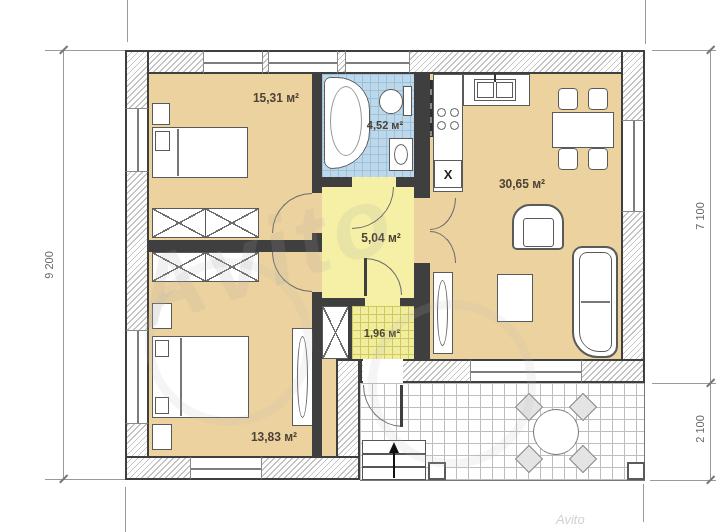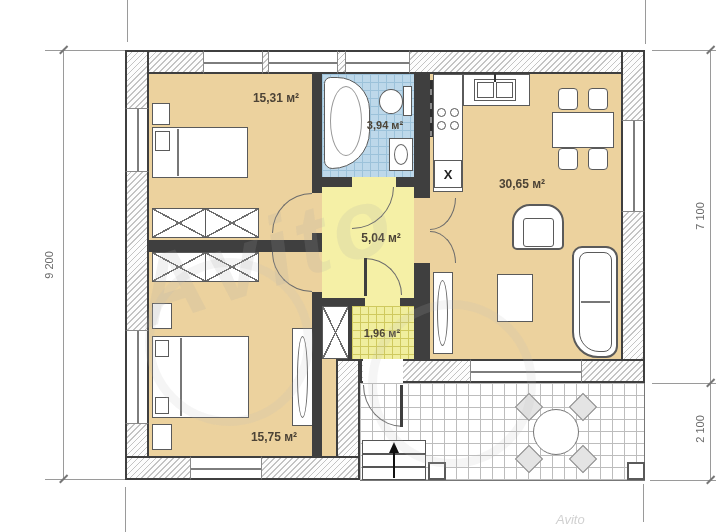--- a/index.html
+++ b/index.html
@@ -219,24 +219,24 @@
   <div class="arc arc-bl" style="left:272px;top:252px;width:40px;height:40px;"></div>
   <div class="arc arc-br" style="left:352px;top:187px;width:42px;height:42px;"></div>
   <div class="arc arc-tr" style="left:365px;top:258px;width:37px;height:37px;"></div>
   <div class="leaf" style="left:364px;top:258px;width:3px;height:38px;"></div>
   <div class="arc arc-br" style="left:430px;top:198px;width:26px;height:32px;"></div>
   <div class="arc arc-tr" style="left:430px;top:231px;width:26px;height:32px;"></div>
   <div class="arc arc-bl" style="left:363px;top:385px;width:40px;height:42px;"></div>
   <div class="leaf" style="left:400px;top:385px;width:3px;height:42px;"></div>
 
   <div class="rlabel" style="left:226px;top:91px;width:100px;">15,31 м²</div>
-  <div class="rlabel small" style="left:345px;top:119px;width:80px;">3,94 м²</div>
+  <div class="rlabel small" style="left:345px;top:119px;width:80px;">4,52 м²</div>
   <div class="rlabel" style="left:341px;top:231px;width:80px;">5,04 м²</div>
   <div class="rlabel small" style="left:342px;top:327px;width:80px;">1,96 м²</div>
-  <div class="rlabel" style="left:224px;top:430px;width:100px;">15,75 м²</div>
+  <div class="rlabel" style="left:224px;top:430px;width:100px;">13,83 м²</div>
   <div class="rlabel" style="left:472px;top:177px;width:100px;">30,65 м²</div>
 
   <div class="wm wm-circle" style="left:145px;top:258px;width:168px;height:168px;"></div>
   <div class="wm wm-circle" style="left:368px;top:300px;width:168px;height:168px;"></div>
   <div class="wm wm-text" style="left:130px;top:200px;">Avito</div>
   <div class="wm wm-small" style="left:556px;top:512px;">Avito</div>
 
 </div>
 
 </body></html>

